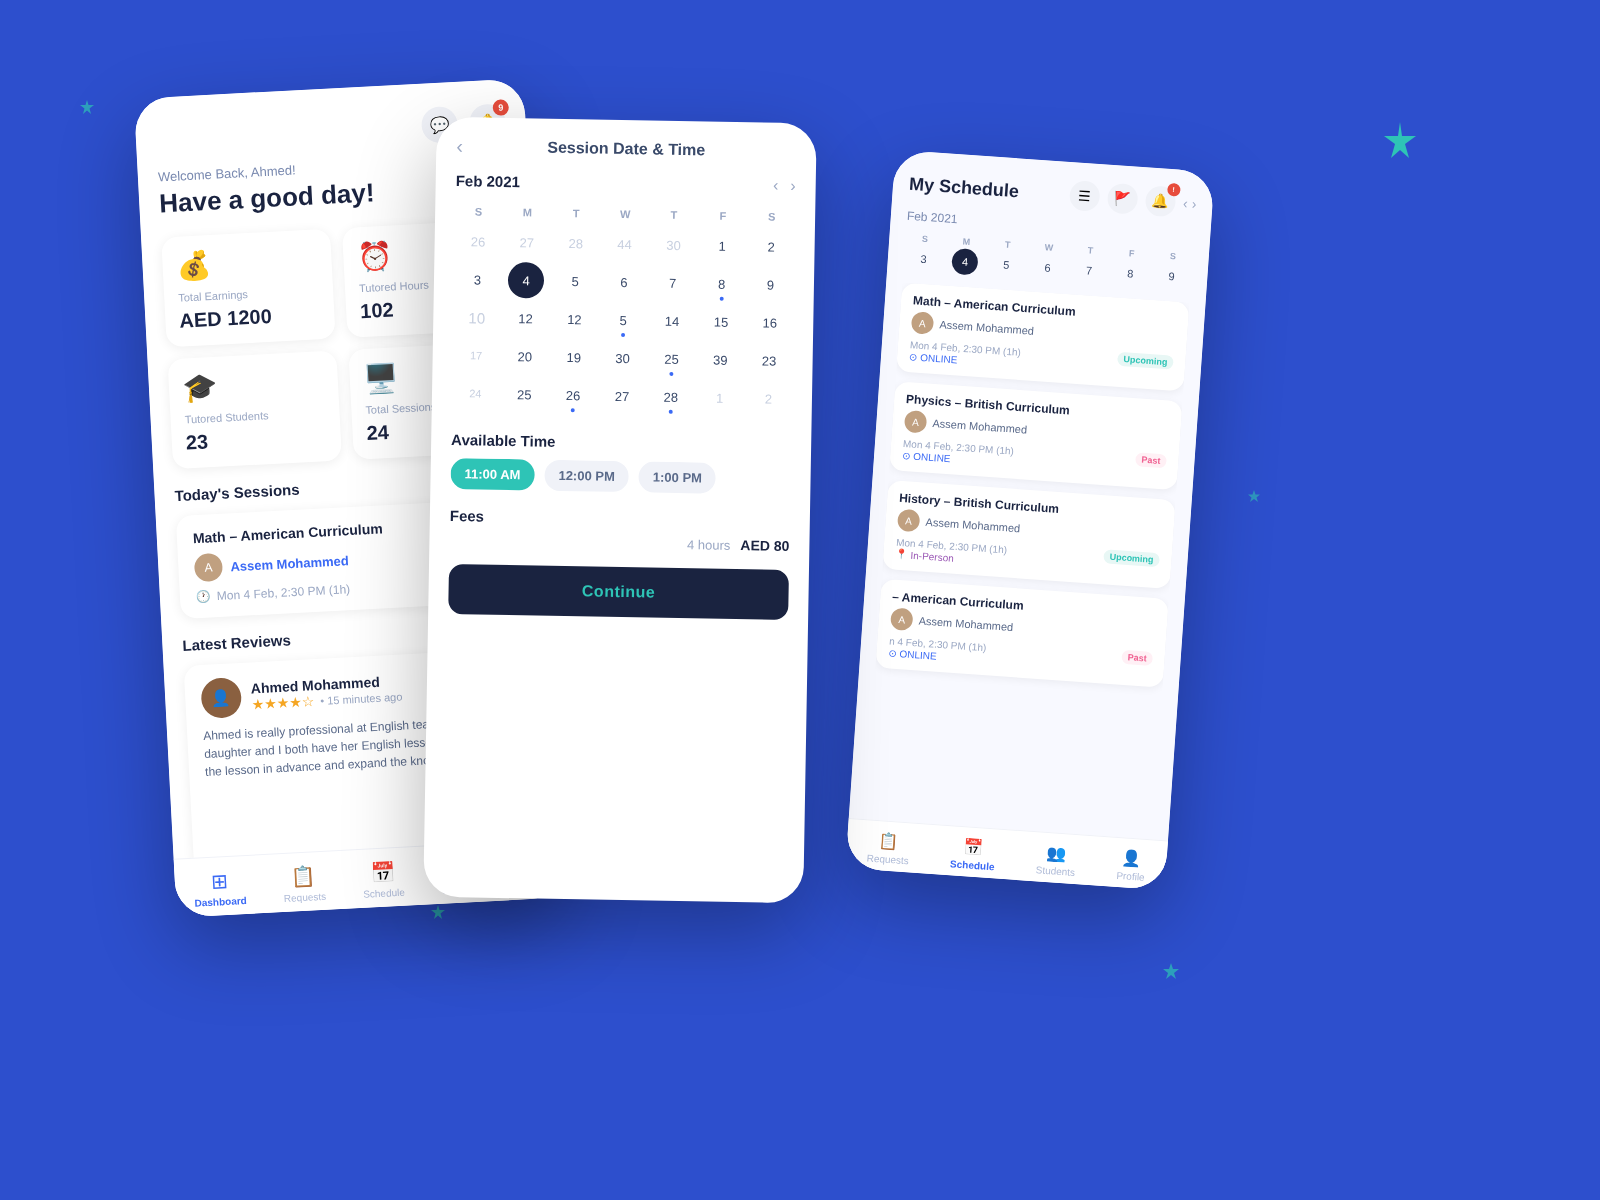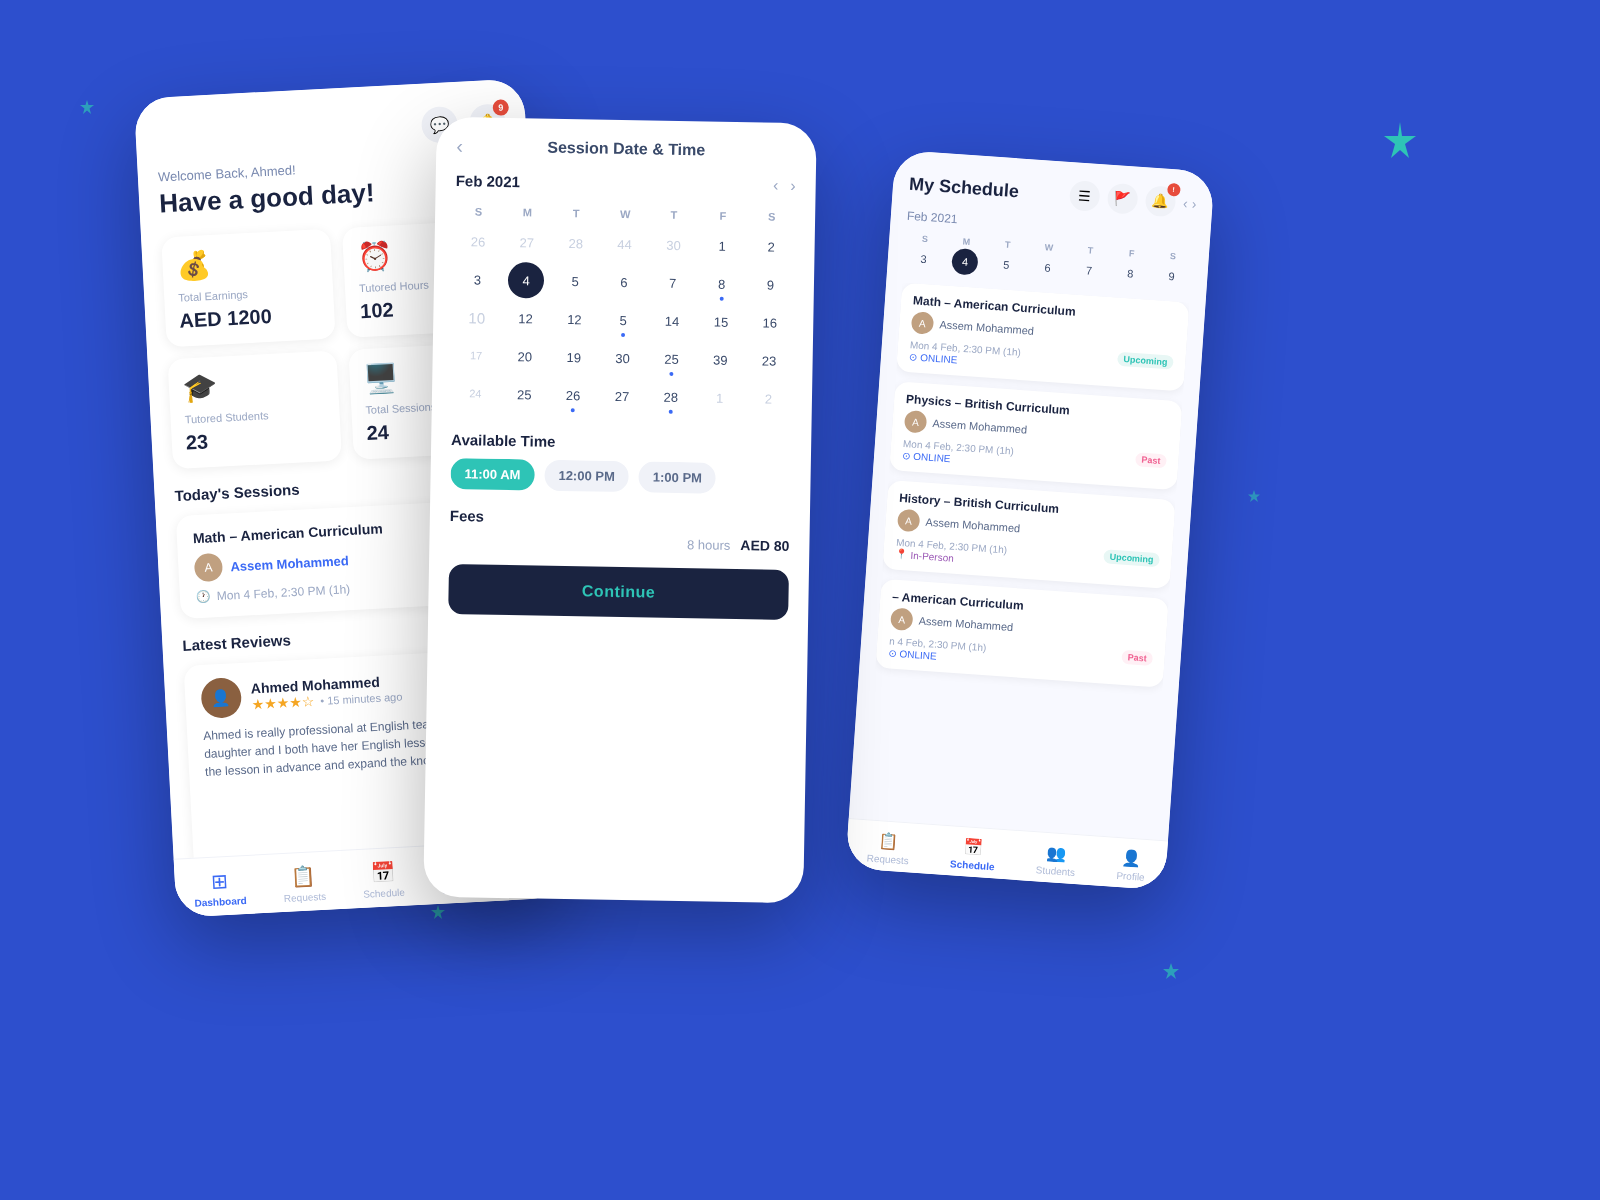--- a/index.html
+++ b/index.html
@@ -900,21 +900,21 @@
       <div class="time-slots">
         <div class="time-slot active">11:00 AM</div>
         <div class="time-slot inactive">12:00 PM</div>
         <div class="time-slot inactive">1:00 PM</div>
       </div>
     </div>
 
     <div class="fees-section">
       <div class="fees-title">Fees</div>
       <div class="fees-row">
-        <span class="fees-hours">8 hours</span>
+        <span class="fees-hours">4 hours</span>
         <span class="fees-value">AED 80</span>
       </div>
     </div>
 
     <button class="continue-btn">Continue</button>
   </div>
 </div>
 
 <div class="phone-card phone-schedule" style="position: absolute; left: 870px; top: 160px;">
   <div class="sched-inner" style="background:#f8f9ff;">

